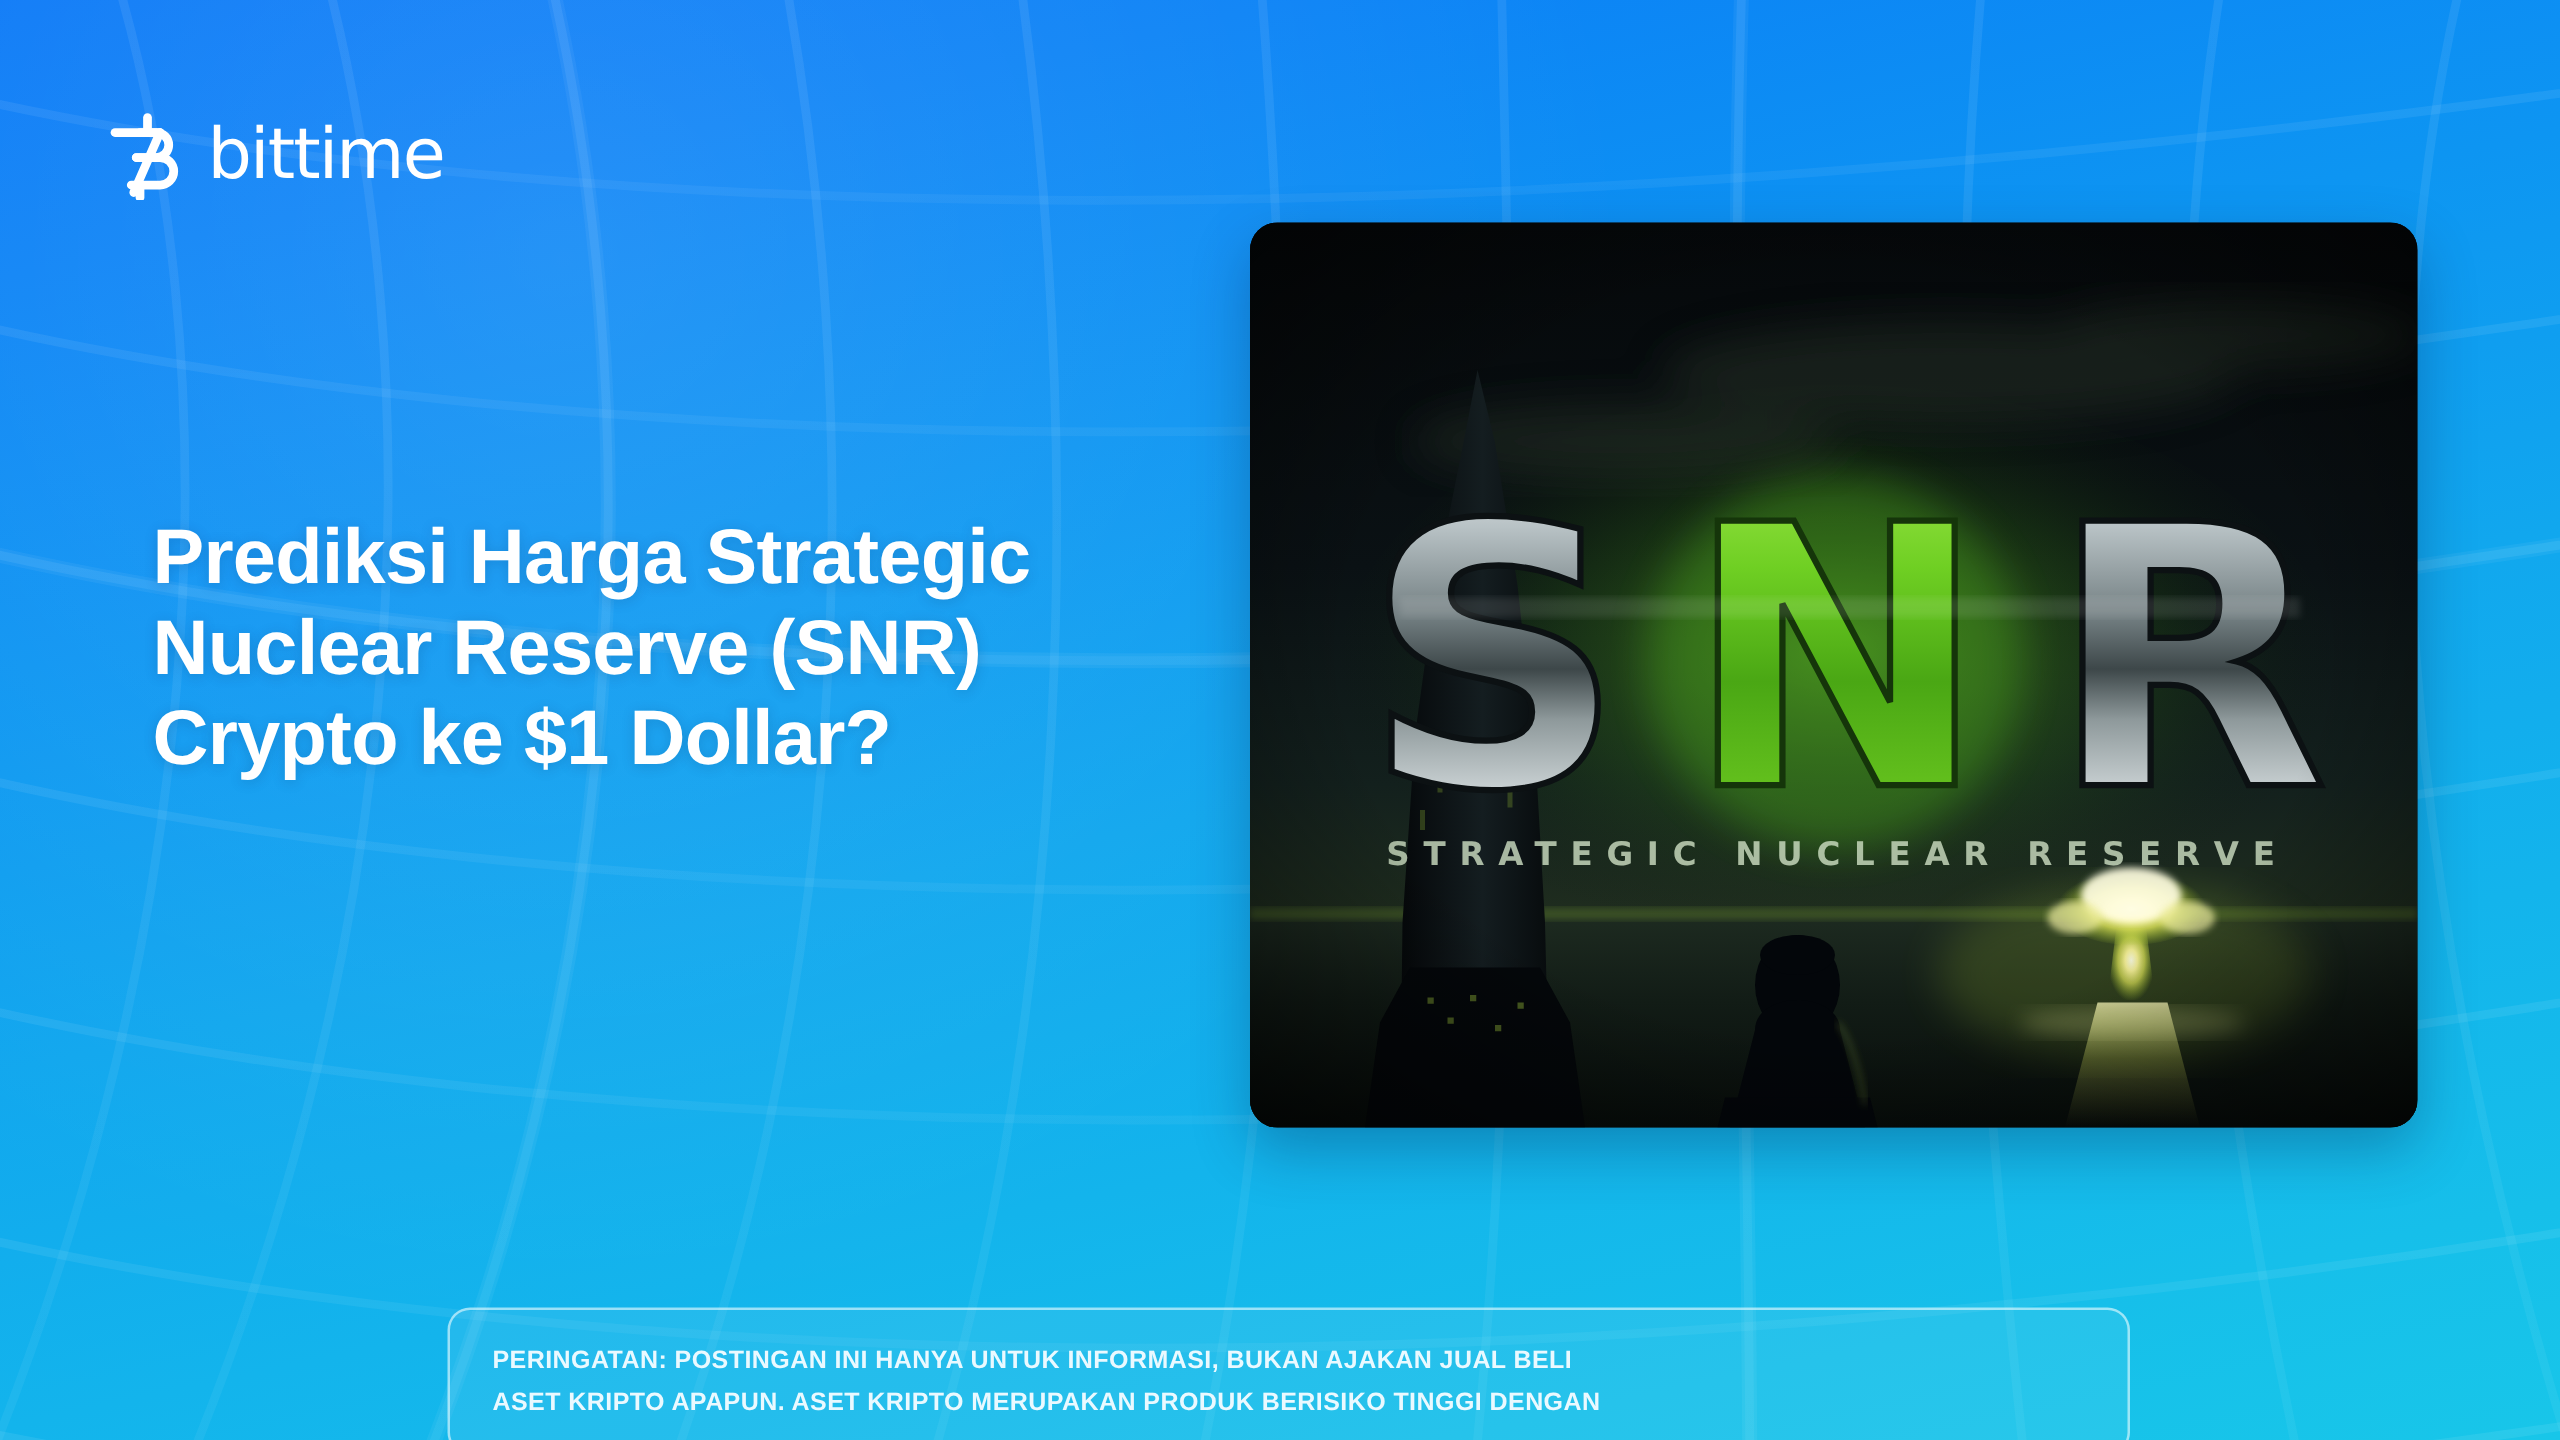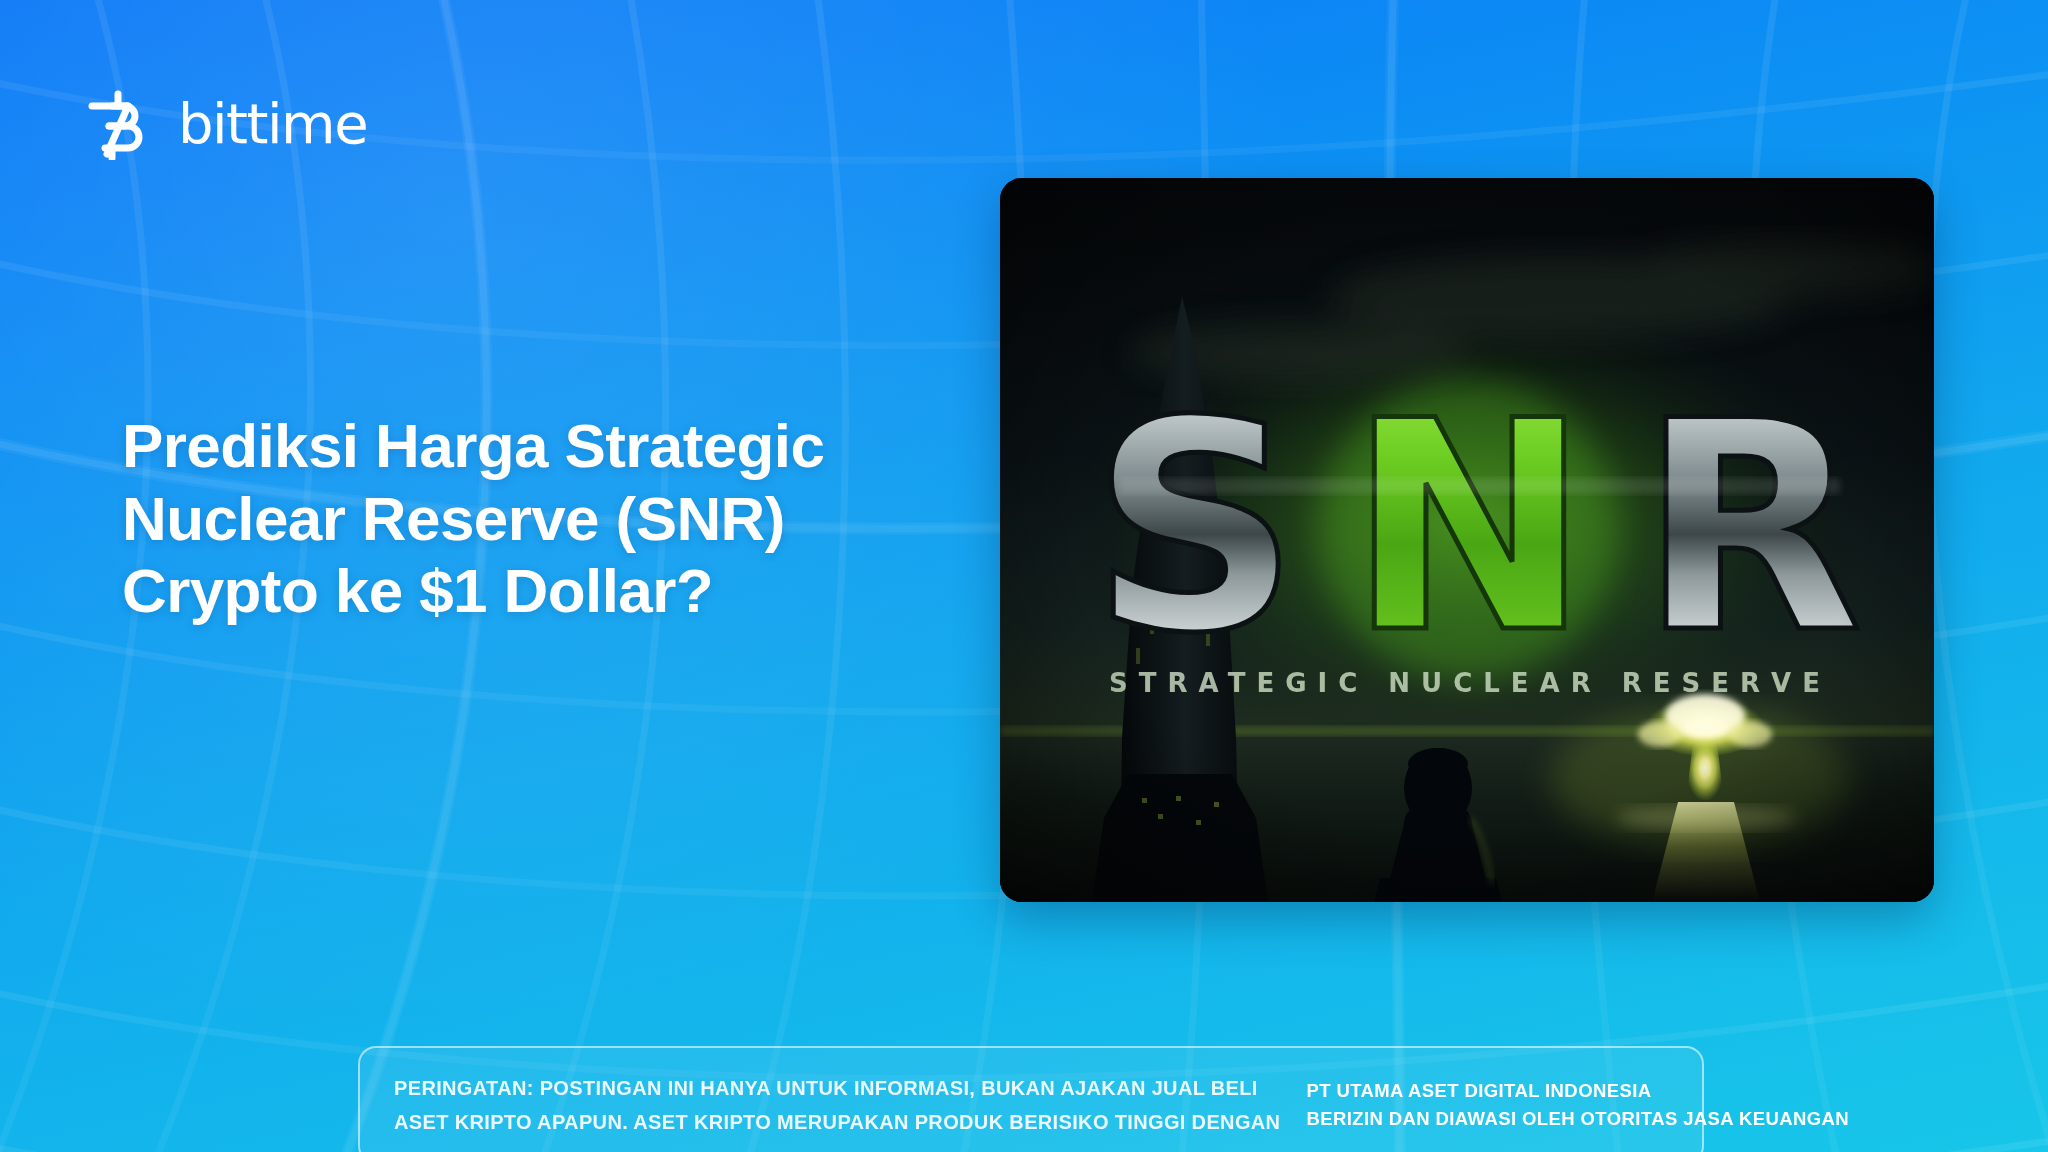--- a/index.html
+++ b/index.html
@@ -36,21 +36,21 @@
 
   
   .glow {
     position:absolute; inset:0; pointer-events:none;
     background:radial-gradient(circle at 22% 18%, rgba(255,255,255,.10) 0%, rgba(255,255,255,0) 46%);
   }
 
   
   #logo {
     position:absolute; left:88px; top:88px;
-    display:flex; align-items:center; gap:32px;
+    display:flex; align-items:center; gap:20px;
   }
   #logo .mark { width:58px; height:72px; display:block; }
   #logo .wordmark {
     color:#ffffff;
     font-size:56px;
     font-weight:400;
     letter-spacing:-1.5px;
     line-height:1;
     font-family:"DejaVu Sans", sans-serif;
   }
@@ -331,19 +331,15 @@
         </radialGradient>
       </defs>
     </svg>
   </div>
 
   <div id="footer-card">
     <div id="disclaimer">
       <span class="ln">PERINGATAN: POSTINGAN INI HANYA UNTUK INFORMASI, BUKAN AJAKAN JUAL BELI</span>
       <span class="ln">ASET KRIPTO APAPUN. ASET KRIPTO MERUPAKAN PRODUK BERISIKO TINGGI DENGAN</span>
     </div>
-    <div id="license">
-      <span class="ln">PT UTAMA ASET DIGITAL INDONESIA</span>
-      <span class="ln">BERIZIN DAN DIAWASI OLEH OTORITAS JASA KEUANGAN</span>
-    </div>
   </div>
 
 </div>
 
 </body></html>

